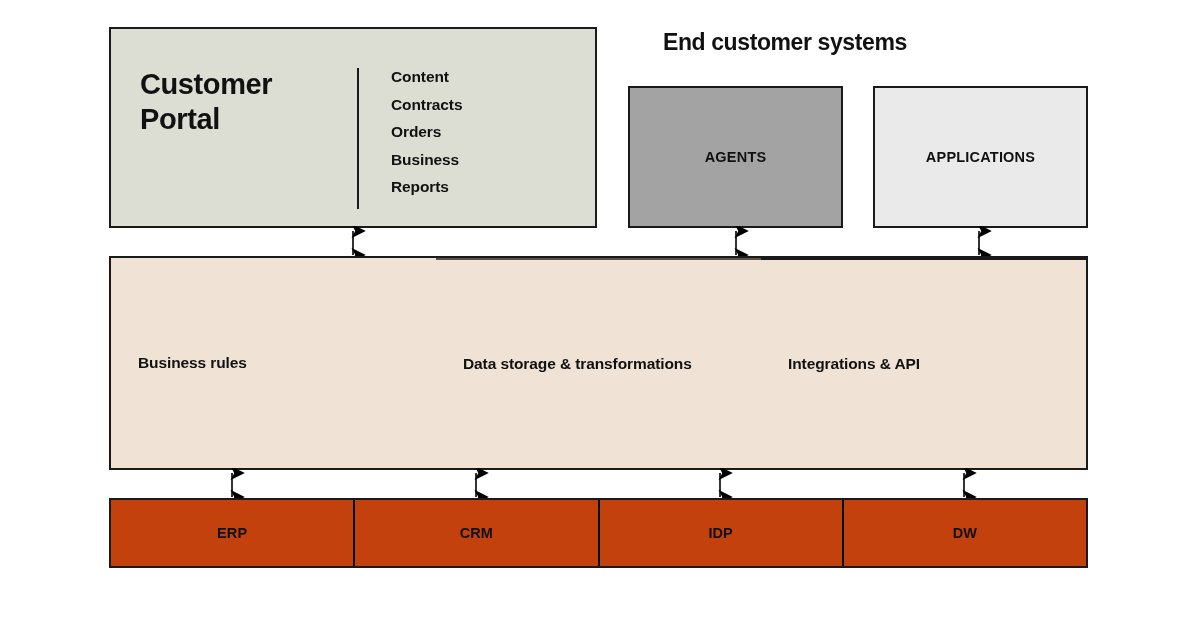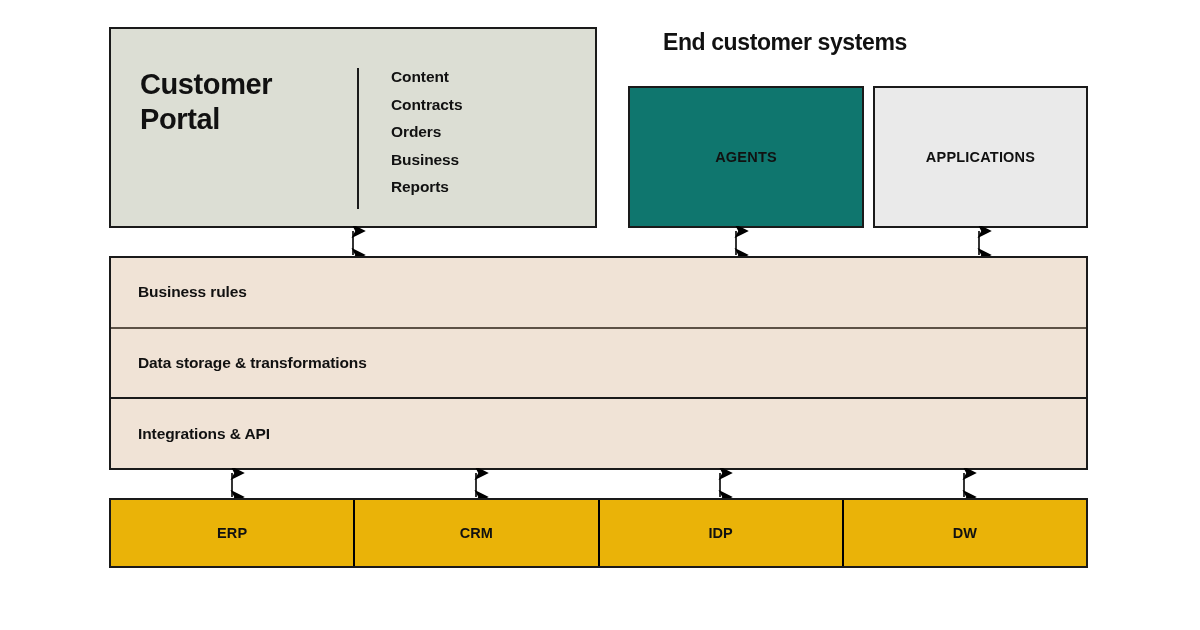--- a/index.html
+++ b/index.html
@@ -34,59 +34,59 @@
     list-style: none; font-size: 15.5px; font-weight: bold;
     line-height: 27.5px; letter-spacing: -0.1px;
   }
 
   
   #ecs-heading {
     position: absolute; left: 663px; top: 29px;
     font-size: 23px; font-weight: bold; letter-spacing: -0.4px;
   }
   #agents-box {
-    left: 628px; top: 86px; width: 236px; height: 142px;
-    background: #0f766e;
+    left: 628px; top: 86px; width: 215px; height: 142px;
+    background: #a3a3a3;
   }
   #bizapps-box {
     left: 873px; top: 86px; width: 215px; height: 142px;
     background: #eaeaea;
   }
   .ecs-label {
     position: absolute; left: 0; top: 50%; transform: translateY(-50%);
     width: 100%; text-align: center;
     font-size: 14.5px; font-weight: bold; line-height: 21px;
     letter-spacing: 0.2px;
   }
 
   
   #platform-stack {
     position: absolute; left: 109px; top: 256px;
     width: 979px; height: 214px;
     border: 2px solid #1a1a1a;
     background: #f0e3d6;
-    display: flex; flex-direction: column;
+    display: flex; 
   }
   .platform-layer {
     flex: 1 1 0; position: relative;
     display: flex; align-items: center;
   }
   .platform-layer + .platform-layer { border-top: 2px solid #5d5246; align-items: center; }
   .platform-layer:last-child { border-top-color: #1a1a1a; }
   .platform-label {
     margin-left: 27px;
     font-size: 15.5px; font-weight: bold; letter-spacing: -0.1px;
   }
 
   
   #systems-row {
     position: absolute; left: 109px; top: 498px;
     width: 979px; height: 70px;
     border: 2px solid #1a1a1a;
-    background: #eab308;
+    background: #c2410c;
     display: flex;
   }
   .system-cell {
     flex: 1 1 0; position: relative;
     display: flex; align-items: center; justify-content: center;
     font-size: 14.5px; font-weight: bold; letter-spacing: 0.1px;
   }
   .system-cell + .system-cell { border-left: 2px solid #000000; }
 
   

